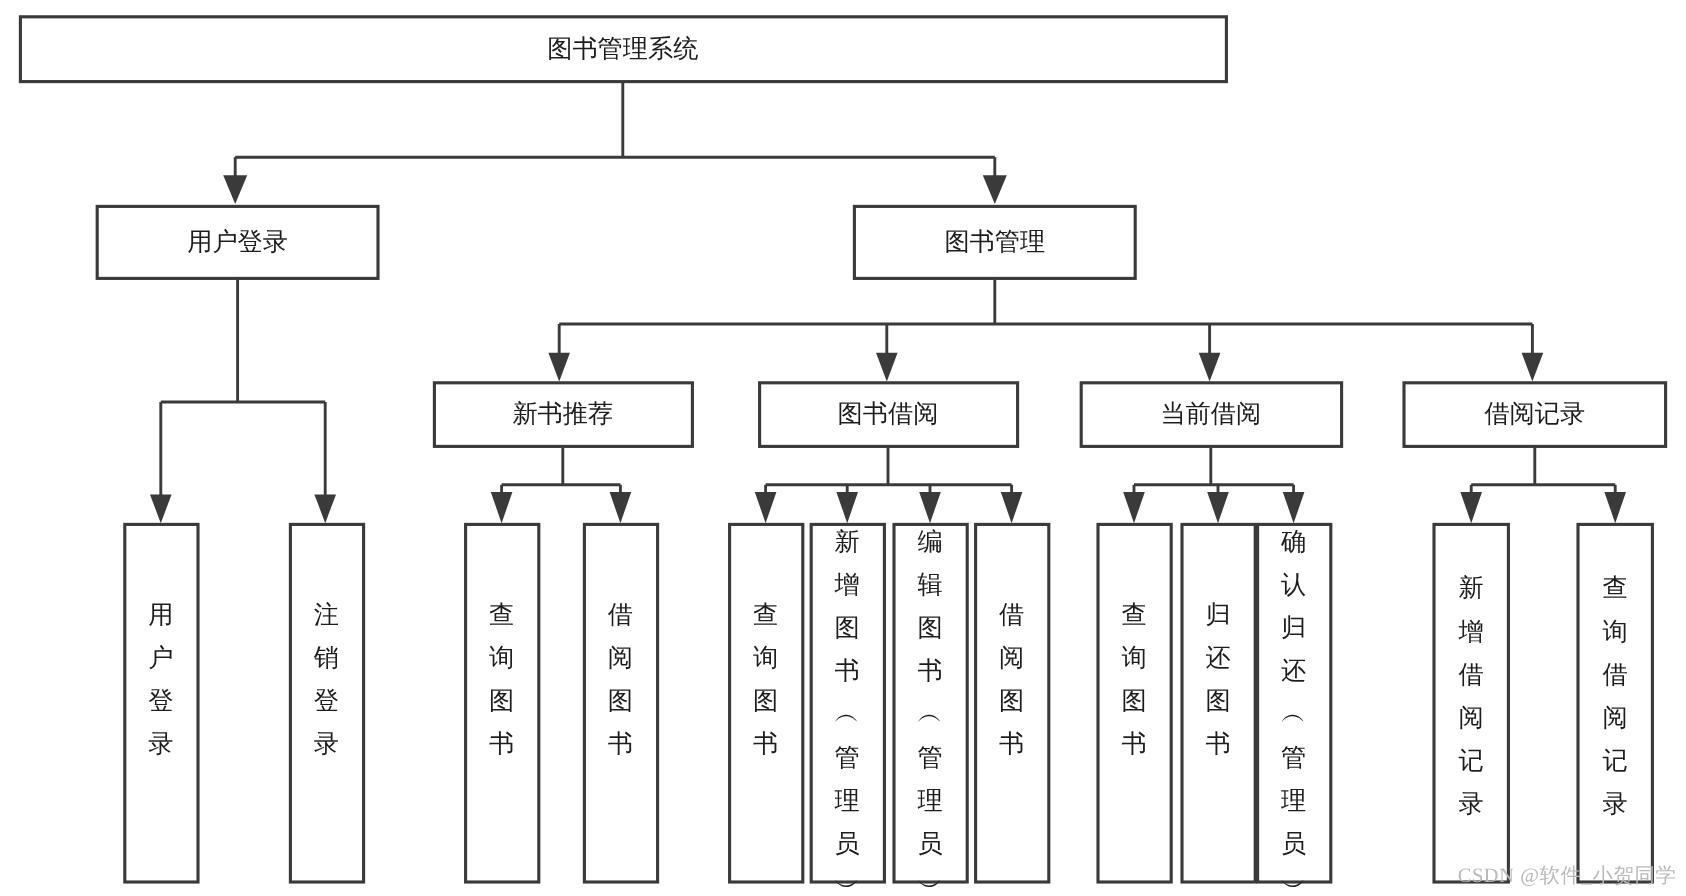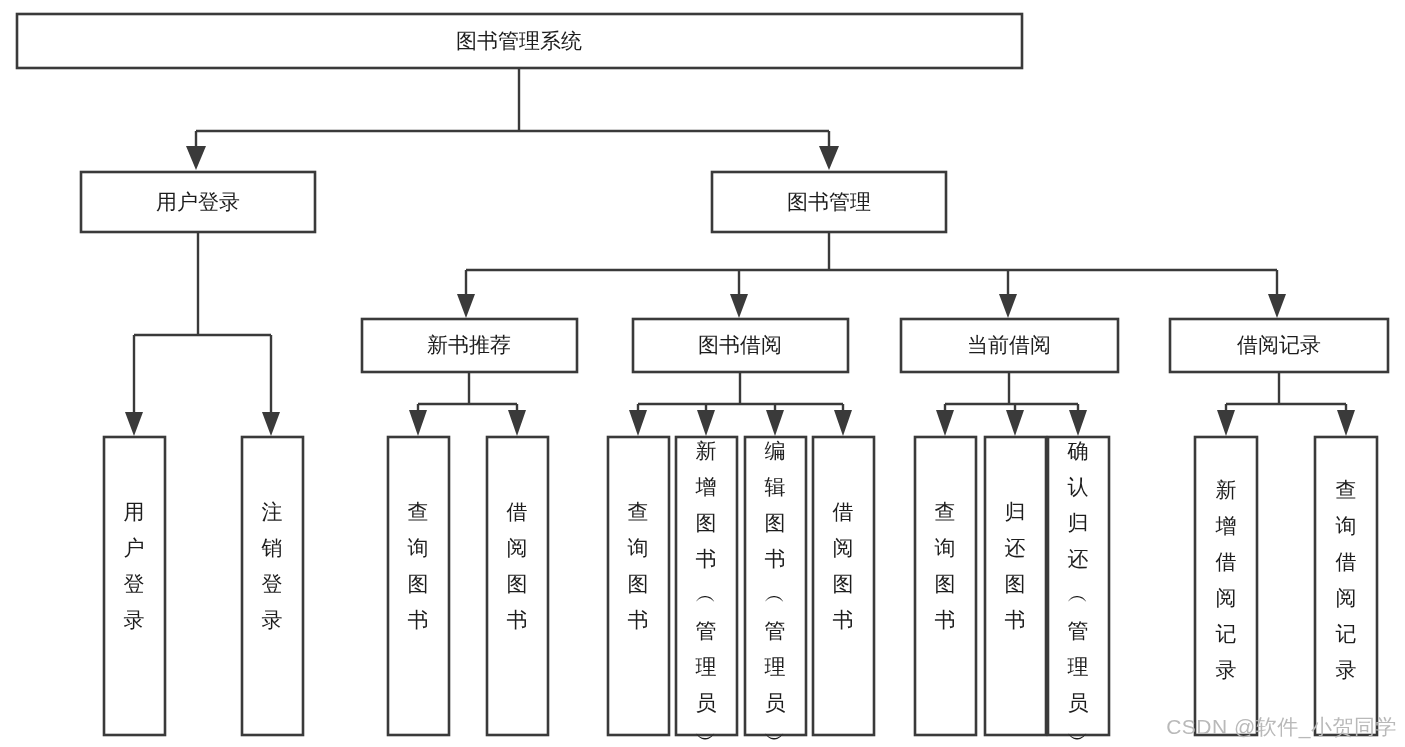--- a/index.html
+++ b/index.html
@@ -52,22 +52,22 @@
   .node-label-v {
     font-family: "DejaVu Sans", "Liberation Sans", sans-serif;
     font-size: 21px;
     fill: #1d1d1d;
     text-anchor: middle;
   }
   .watermark {
     position: absolute;
     right: 8px;
     bottom: 6px;
-    font-family: Liberation Sans, sans-serif;
-    font-size: 21px;
+    font-family: Liberation Serif, serif;
+    font-size: 17px;
     color: #b9b9b9;
     letter-spacing: 0.5px;
     white-space: nowrap;
     pointer-events: none;
     user-select: none;
   }
 </style>
 </head>
 <body>
 

